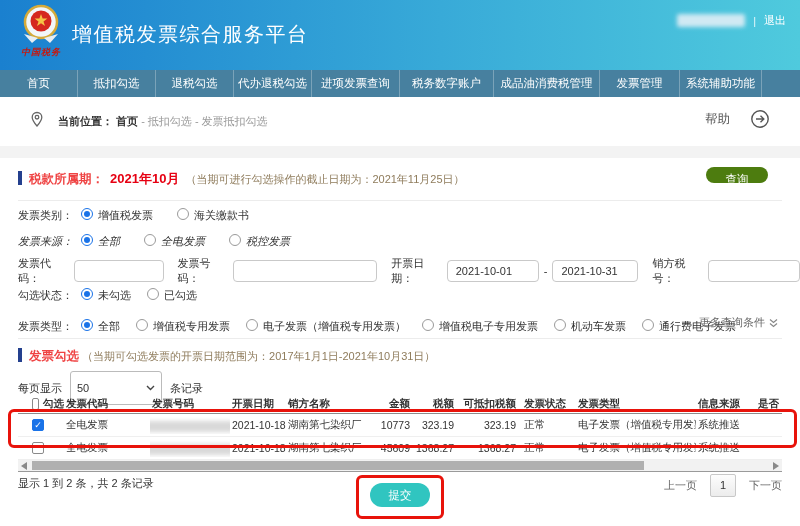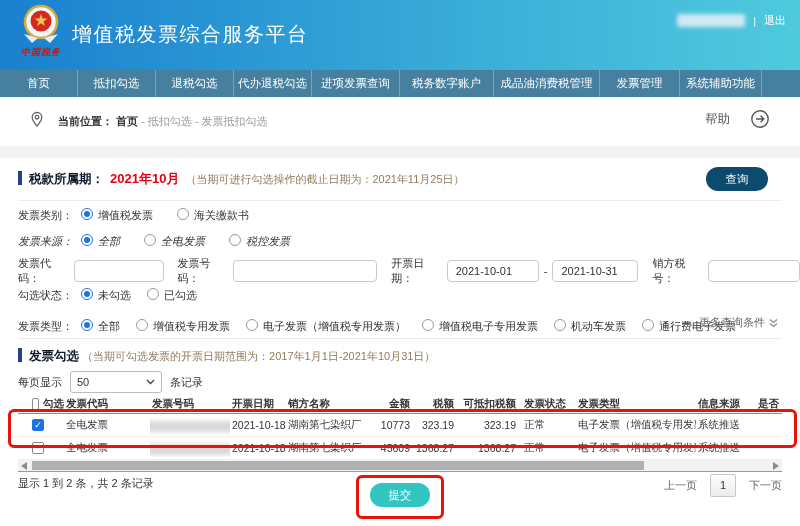--- a/index.html
+++ b/index.html
@@ -26,44 +26,44 @@
   .breadcrumb{position:absolute;left:0;top:97px;width:800px;height:49px;background:#fff;}
   .bc-icon{position:absolute;left:27px;top:13px;}
   .bc-text{position:absolute;left:58px;top:17px;font-size:11px;}
   .bc-prefix,.bc-home{font-weight:bold;color:#333;}
   .bc-trail{color:#999;}
   .help{position:absolute;right:30px;top:12px;display:flex;align-items:center;gap:20px;color:#555;
         font-size:12.5px;cursor:pointer;}
   .band{position:absolute;left:0;top:146px;width:800px;height:12px;background:#f3f3f3;}
   
   .sec-bar{display:inline-block;width:4px;height:14px;background:#24408e;margin-right:7px;vertical-align:-2px;}
-  .sec-title{font-size:12.5px;font-weight:bold;color:#0f172a;}
+  .sec-title{font-size:12.5px;font-weight:bold;color:#ef4444;}
   .note{color:#8f7c5c;font-size:11px;}
   .period-row{position:absolute;left:18px;top:168px;width:764px;height:26px;line-height:22px;}
   .period-value{color:#e60012;font-weight:bold;font-size:13px;margin:0 6px;}
-  .btn-query{position:absolute;right:32px;top:167px;width:62px;height:24px;border-radius:12px;
-             background:#0c4a6e;color:#fff;font-size:11.5px;text-align:center;line-height:24px;cursor:pointer;}
+  .btn-query{position:absolute;right:32px;top:167px;width:62px;height:16px;border-radius:12px;
+             background:#4d7c0f;color:#fff;font-size:11.5px;text-align:center;line-height:24px;cursor:pointer;}
   .divider{position:absolute;left:18px;width:764px;border-top:1px solid #ececec;height:0;}
   .d1{top:200px}.d2{top:338px}
   
   .frow{position:absolute;left:18px;display:flex;align-items:center;font-size:11px;color:#333;}
   .flabel{margin-right:8px;}
   .radio-item{display:flex;align-items:flex-start;margin-right:24px;cursor:pointer;}
   .radio{width:12px;height:12px;border-radius:50%;border:1px solid #9a9a9a;box-sizing:border-box;
          margin-right:5px;background:#fff;position:relative;}
   .radio.checked{border-color:#1a73e8;}
   .radio.checked::after{content:"";position:absolute;left:2px;top:2px;width:6px;height:6px;border-radius:50%;background:#1a73e8;}
   .tinput{height:22px;border:1px solid #c9c9c9;border-radius:4px;box-sizing:border-box;
           font-size:11px;color:#333;padding:0 8px;outline:none;font-family:inherit;background:#fff;}
   .row-codes{top:256px;}
   .more-link{position:absolute;right:22px;top:315px;color:#666;font-size:11px;display:flex;align-items:center;gap:4px;cursor:pointer;}
   
   .sel-head{position:absolute;left:18px;top:347px;line-height:18px;}
   .pagesize-row{position:absolute;left:18px;top:371px;display:flex;align-items:center;font-size:11px;}
-  .select-box{width:92px;height:22px;border:1px solid #bbb;border-radius:3px;margin:0 8px;background:#fff;
+  .select-box{width:92px;height:34px;border:1px solid #bbb;border-radius:3px;margin:0 8px;background:#fff;
               display:flex;align-items:center;justify-content:space-between;padding:0 6px;box-sizing:border-box;cursor:pointer;}
   
   .table{position:absolute;left:18px;top:394px;width:764px;border-bottom:1px solid #9a9a9a;}
   .thead{display:flex;height:19px;align-items:center;font-weight:bold;font-size:10.5px;
          border-bottom:1px solid #8c8c8c;color:#333;}
   .trow{display:flex;height:22px;align-items:center;font-size:10.5px;border-bottom:1px solid #efefef;background:#fff;}
   .td{box-sizing:border-box;padding-left:2px;white-space:nowrap;overflow:hidden;flex:none;}
   .c1{width:46px;display:flex;align-items:center;padding-left:14px;}
   .c2{width:86px}.c3{width:80px}.c4{width:56px}.c5{width:80px}
   .c6{width:44px;text-align:right}.c7{width:44px;text-align:right}.c8{width:62px;text-align:right}

